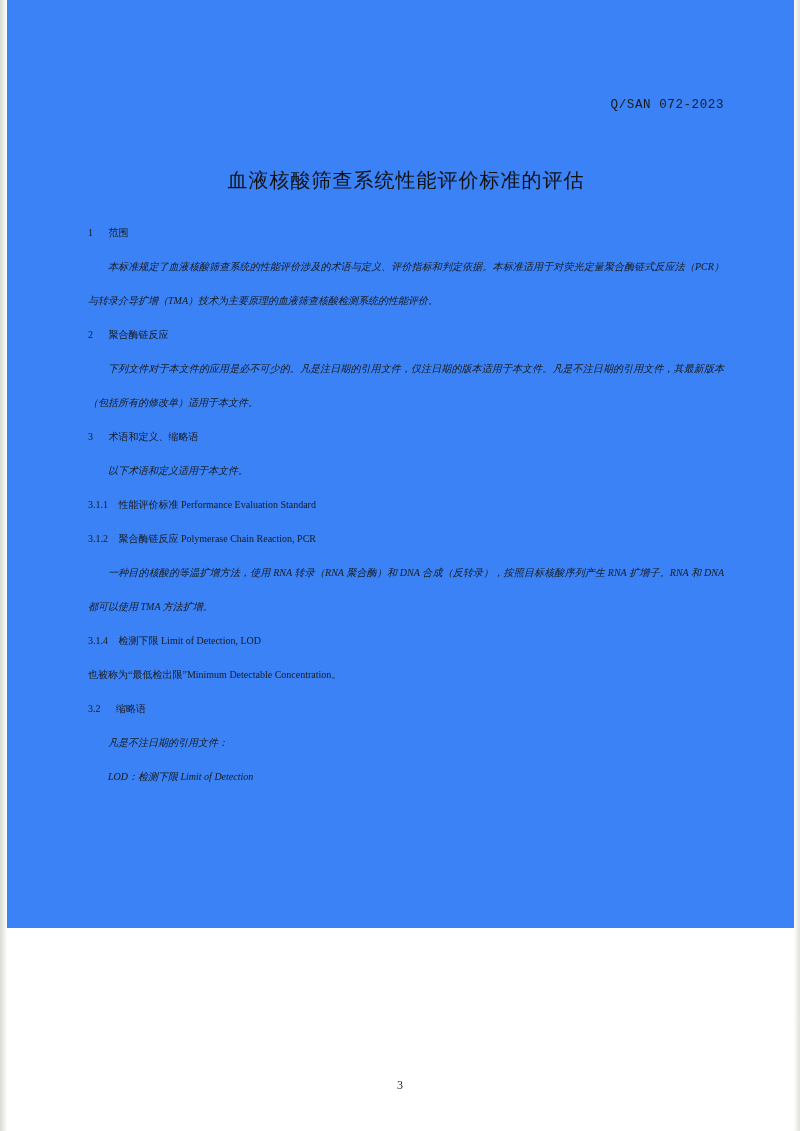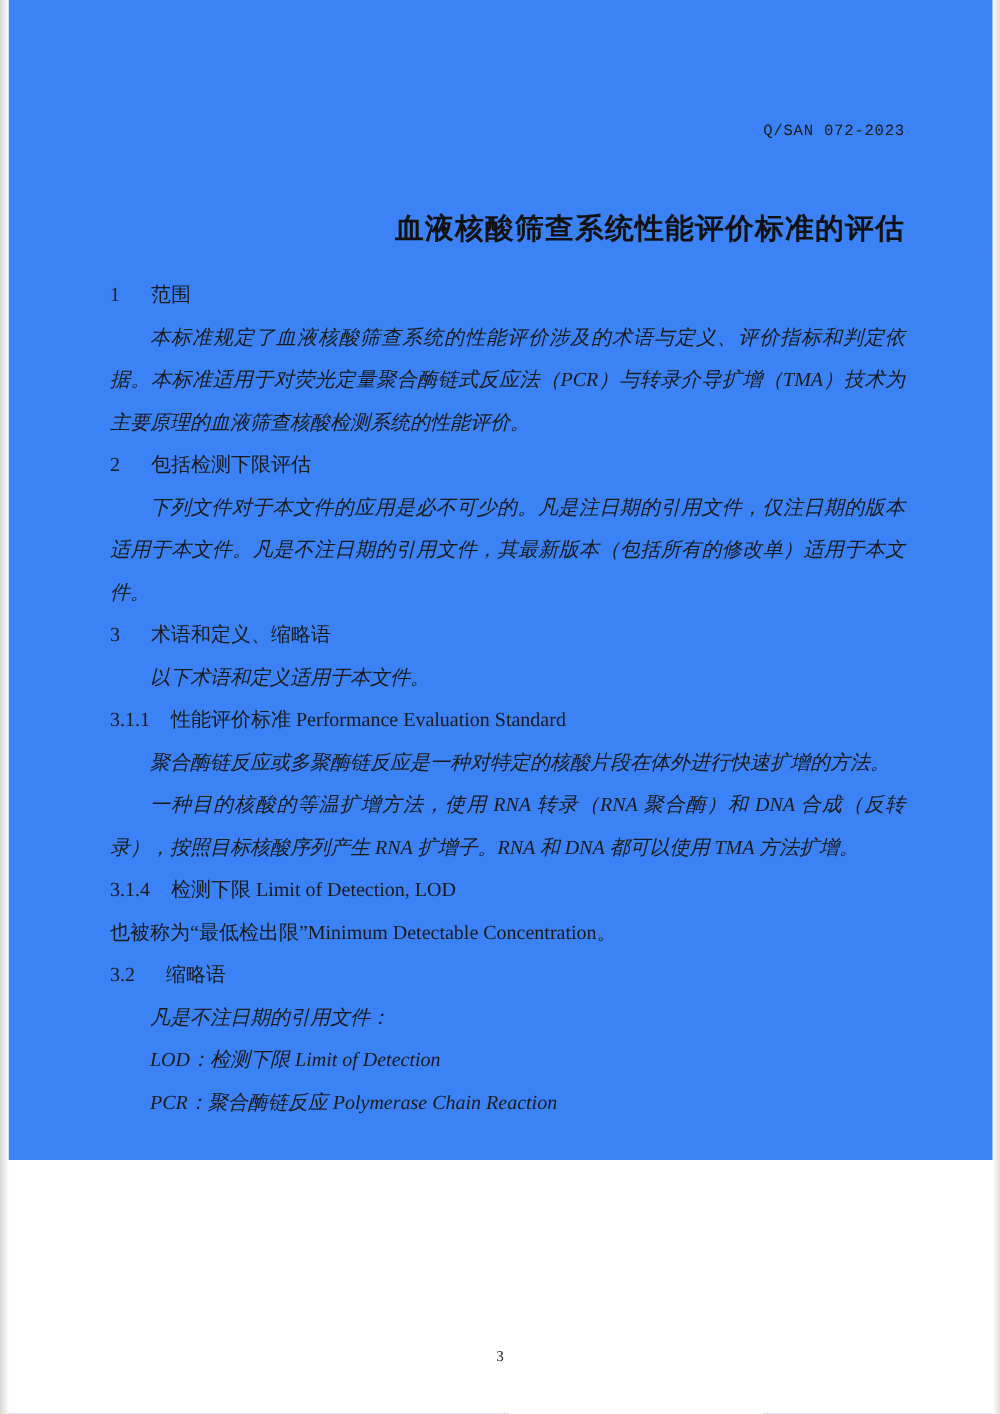--- a/index.html
+++ b/index.html
@@ -44,33 +44,33 @@
   }
   .header-code {
     text-align: right;
     font-family: "Liberation Mono", "DejaVu Sans Mono", monospace;
     font-size: 12.5px;
     letter-spacing: 0.6px;
     color: #1a1a1a;
     margin-top: 98px;
   }
   .doc-title {
-    text-align: right;
-    font-size: 23px;
-    font-weight: bold;
+    text-align: center;
+    font-size: 20px;
+    font-weight: normal;
     margin-top: 55px;
     letter-spacing: 1px;
     color: #111;
   }
   .body-text {
     margin-top: 22px;
   }
   p {
     margin: 0 0 0 0;
-    font-size: 16px;
+    font-size: 10px;
     line-height: 34px;
     text-align: justify;
     text-justify: inter-ideograph;
     color: #1a1a1a;
   }
   p.heading-1 {
     margin-top: 14px;
   }
   .indent {
     text-indent: 2em;
@@ -108,38 +108,37 @@
 
     <div class="header-code">Q/SAN 072-2023</div>
 
     <div class="doc-title">血液核酸筛查系统性能评价标准的评估</div>
 
     <div class="body-text">
 
       <p class="heading-1"><span class="en">1</span><span class="num-gap"></span><span>范围</span></p>
       <p class="indent">本标准规定了血液核酸筛查系统的性能评价涉及的术语与定义、评价指标和判定依据。本标准适用于对荧光定量聚合酶链式反应法（PCR）与转录介导扩增（TMA）技术为主要原理的血液筛查核酸检测系统的性能评价。</p>
 
-      <p><span class="en">2</span><span class="num-gap"></span><span>包括检测下限评估</span></p>
+      <p><span class="en">2</span><span class="num-gap"></span><span>聚合酶链反应</span></p>
       <p class="indent">下列文件对于本文件的应用是必不可少的。凡是注日期的引用文件，仅注日期的版本适用于本文件。凡是不注日期的引用文件，其最新版本（包括所有的修改单）适用于本文件。</p>
 
       <p><span class="en">3</span><span class="num-gap"></span><span>术语和定义、缩略语</span></p>
 
       <p class="indent">以下术语和定义适用于本文件。</p>
 
       <p><span class="en">3.1.1</span><span class="num-gap-sm"></span><span>性能评价标准  Performance Evaluation Standard</span></p>
 
-      <p class="indent">聚合酶链反应或多聚酶链反应是一种对特定的核酸片段在体外进行快速扩增的方法。</p>
+      <p><span class="en">3.1.2</span><span class="num-gap-sm"></span><span>聚合酶链反应  Polymerase Chain Reaction, PCR</span></p>
 
       <p class="indent">一种目的核酸的等温扩增方法，使用 RNA 转录（RNA 聚合酶）和 DNA 合成（反转录），按照目标核酸序列产生 RNA 扩增子。RNA 和 DNA 都可以使用 TMA 方法扩增。</p>
 
       <p><span class="en">3.1.4</span><span class="num-gap-sm"></span><span>检测下限 Limit of Detection, LOD</span></p>
       <p>也被称为“最低检出限”Minimum Detectable Concentration。</p>
 
       <p><span class="en">3.2</span><span class="num-gap"></span><span>缩略语</span></p>
       <p class="indent">凡是不注日期的引用文件：</p>
       <p class="indent">LOD：检测下限 Limit of Detection</p>
-      <p class="indent">PCR：聚合酶链反应 Polymerase Chain Reaction</p>
 
     </div>
   </div>
 
   <div class="footer-page">3</div>
 </div>
 
 </body></html>

